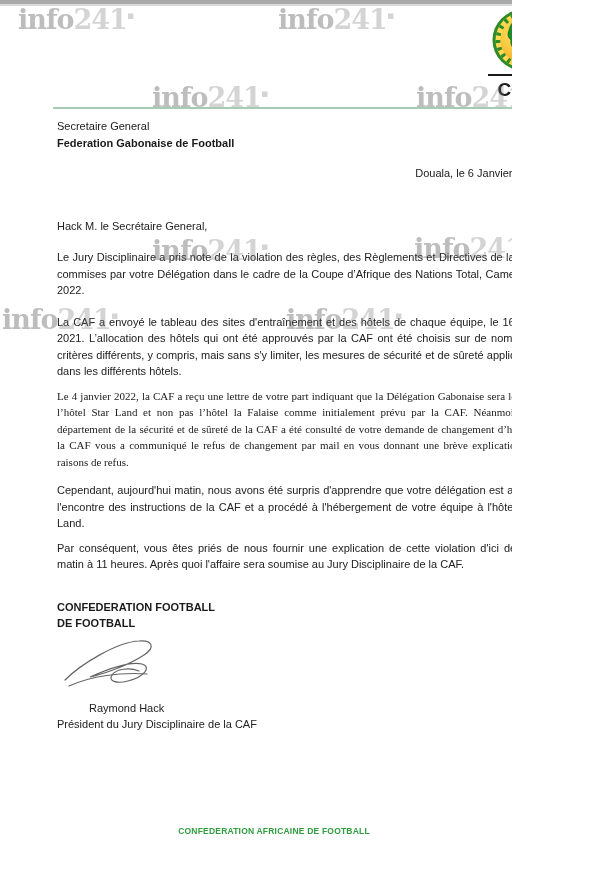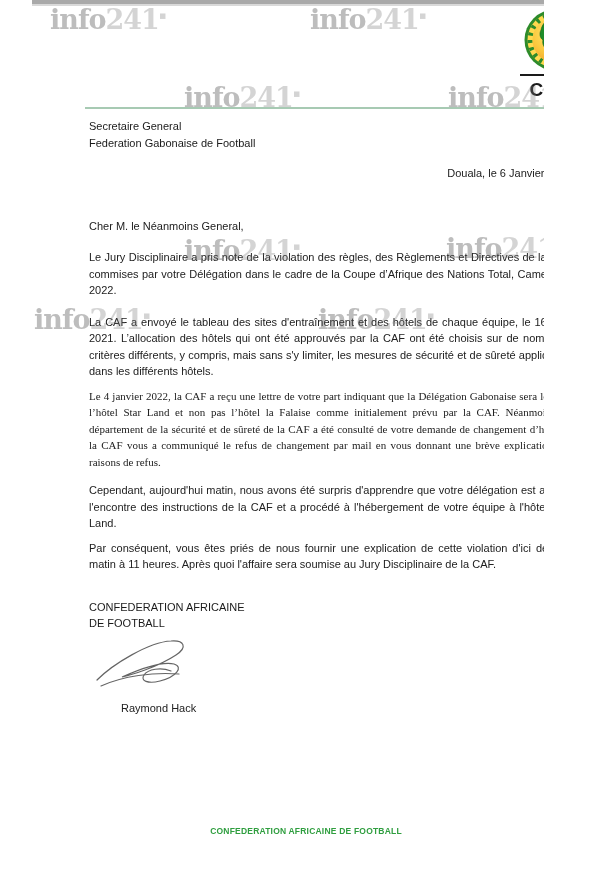--- a/index.html
+++ b/index.html
@@ -1,18 +1,18 @@
 <!DOCTYPE html>
 <html><head>
 <meta charset="utf-8">
 <style>
   html,body{margin:0;padding:0;background:#ffffff;}
   .page{
     position:relative;width:512px;height:876px;background:#ffffff;overflow:hidden;
-    font-family:"Liberation Sans",sans-serif;color:#212121;margin-left:32px;
+    font-family:"Liberation Sans",sans-serif;color:#212121;
   }
   .top-strip{position:absolute;top:0;left:0;right:0;height:4px;background:#a9a9a9;}
   .top-strip-soft{position:absolute;top:4px;left:0;right:0;height:2px;background:#d9d9d9;}
 
   
   .wm{
     position:absolute;z-index:6;pointer-events:none;white-space:nowrap;
     font-family:"DejaVu Serif",serif;font-weight:bold;font-size:27px;letter-spacing:-1px;
     line-height:1;
   }
@@ -22,21 +22,21 @@
 
   
   .rule{position:absolute;left:53px;top:107px;width:544px;height:2px;background:#a7cab3;z-index:1;}
   .logo{position:absolute;left:483px;top:6px;width:80px;z-index:2;}
 
   
   .content{
     position:absolute;left:57px;top:118px;width:483px;z-index:2;
     font-size:11px;line-height:16.5px;
   }
-  .bold{font-weight:normal;color:#1a1a1a;}
+  .bold{font-weight:bold;color:#1a1a1a;}
   .recipient div{white-space:nowrap;}
   .date{margin-top:14px;text-align:right;}
   .subject{margin-top:23px;}
   .salutation{margin-top:36px;}
   p.para{margin:0;text-align:justify;}
   p.p1{margin-top:15px;}
   p.p2{margin-top:15px;}
   p.p3{margin-top:8px;font-family:Liberation Serif, serif;}
   p.p4{margin-top:12px;}
   p.p5{margin-top:8px;}
@@ -98,42 +98,43 @@
 
   <div class="content">
     <div class="recipient">
       <div>Secretaire General</div>
       <div class="bold">Federation Gabonaise de Football</div>
     </div>
 
     <div class="date">Douala, le 6 Janvier 2030</div>
 
 
-    <div class="salutation">Cher M. le Néanmoins General,</div>
+    <div class="salutation">Hack M. le Secrétaire General,</div>
 
     <p class="para p1">Le Jury Disciplinaire a pris note de la violation des règles, des Règlements et Directives de la CAF commises par votre Délégation dans le cadre de la Coupe d’Afrique des Nations Total, Cameroun, 2022.</p>
     <p class="para p2">La CAF a envoyé le tableau des sites d'entraînement et des hôtels de chaque équipe, le 16 aout 2021. L’allocation des hôtels qui ont été approuvés par la CAF ont été choisis sur de nombreux critères différents, y compris, mais sans s'y limiter, les mesures de sécurité et de sûreté appliquées dans les différents hôtels.</p>
     <p class="para p3">Le 4 janvier 2022, la CAF a reçu une lettre de votre part indiquant que la Délégation Gabonaise sera logée à l’hôtel Star Land et non pas l’hôtel la Falaise comme initialement prévu par la CAF. Néanmoins, le département de la sécurité et de sûreté de la CAF a été consulté de votre demande de changement d’hôtel et la CAF vous a communiqué le refus de changement par mail en vous donnant une brève explication des raisons de refus.</p>
     <p class="para p4">Cependant, aujourd'hui matin, nous avons été surpris d'apprendre que votre délégation est allée à l'encontre des instructions de la CAF et a procédé à l'hébergement de votre équipe à l'hôtel Star Land.</p>
     <p class="para p5">Par conséquent, vous êtes priés de nous fournir une explication de cette violation d'ici demain matin à 11 heures. Après quoi l'affaire sera soumise au Jury Disciplinaire de la CAF.</p>
 
     <div class="org bold">
-      <div>CONFEDERATION AFRICAINE</div>
+      <div>CONFEDERATION FOOTBALL</div>
       <div>DE FOOTBALL</div>
     </div>
 
     <div class="sig-wrap">
       <svg width="115" height="62" viewBox="0 0 115 62">
         <g fill="none" stroke="#4a4a4a" stroke-width="1.2" stroke-linecap="round" opacity="0.85">
           <path d="M6 46 C22 30 58 8 80 7 C93 6 97 13 85 21 C67 33 40 41 31 43 C49 35 71 27 83 30 C93 33 85 43 69 47 C57 50 49 47 53 41 C57 35 70 33 80 37"></path>
           <path d="M10 52 C32 42 62 38 88 40"></path>
         </g>
       </svg>
     </div>
 
     <div class="signer-name">Raymond Hack</div>
+    <div class="signer-title">Président du Jury Disciplinaire de la CAF</div>
   </div>
 
   <div class="footer">
     <div class="footer-org">CONFEDERATION AFRICAINE DE FOOTBALL</div>
   </div>
 
 </div>
 
 </body></html>

